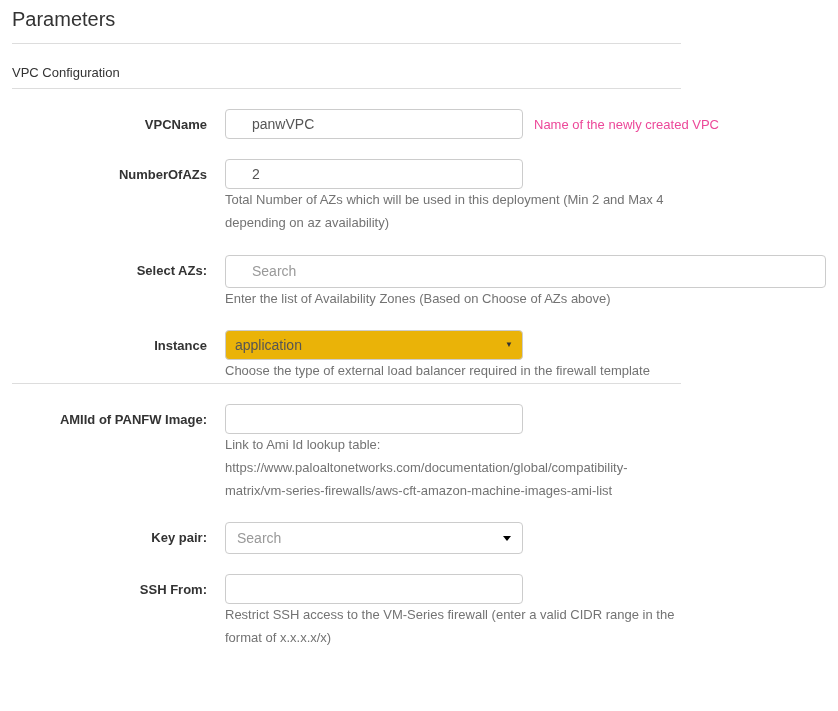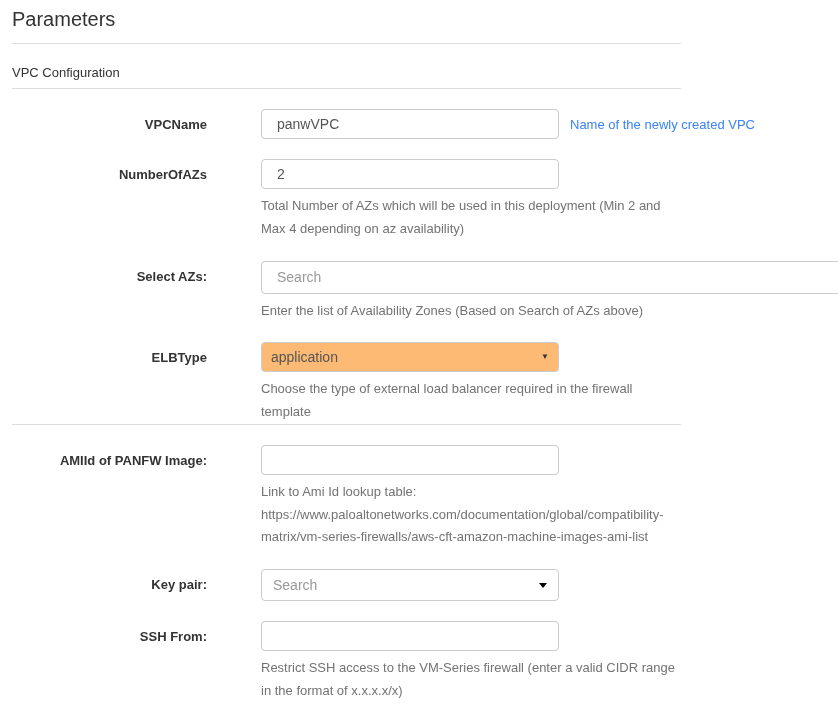--- a/index.html
+++ b/index.html
@@ -22,54 +22,54 @@
     border-top: 1px solid #ddd;
     margin: 12px 0 0 0;
   }
   h2.section-heading {
     font-size: 13px;
     font-weight: 400;
     color: #333;
     margin: 21px 0 8px 0;
   }
 
-  .form-row { display: flex; margin-top: 20px; gap: 36px; }
+  .form-row { display: flex; margin-top: 20px; }
   .label-col {
     flex: 0 0 195px;
     text-align: right;
     font-size: 13px;
     font-weight: 700;
     color: #333;
     padding-top: 8px;
     line-height: 1.2;
   }
   .control-col { margin-left: 18px; flex: 1 1 auto; }
   .control-line { display: flex; align-items: center; }
 
   .text-input {
     width: 298px;
     height: 30px;
     border: 1px solid #ccc;
     border-radius: 4px;
-    padding: 4px 15px;
+    padding: 4px 26px;
     font-size: 14px;
     color: #555;
     font-family: inherit;
     background: #fff;
     outline: none;
   }
   .text-input::placeholder { color: #999; opacity: 1; }
   .text-input.wide { width: 601px; height: 33px; }
 
   .select-box {
     width: 298px;
     height: 30px;
     border: 1px solid #ccc;
     border-radius: 4px;
-    background: #fdba74;
+    background: #eab308;
     display: flex;
     align-items: center;
     justify-content: space-between;
     padding: 8px 9px;
     font-size: 14px;
     color: #555;
     cursor: default;
   }
   .select-caret { font-size: 8px; color: #333; line-height: 1; }
 
@@ -90,28 +90,27 @@
   .combo-caret {
     width: 0; height: 0;
     border-left: 4px solid transparent;
     border-right: 4px solid transparent;
     border-top: 5px solid #000;
   }
 
   .help-block {
     font-size: 13px;
     color: #737373;
-    margin-top: 6px;
     max-width: 625px;
     line-height: 1.75;
     overflow-wrap: break-word;
   }
   .help-inline {
     font-size: 13px;
-    color: #3b82f6;
+    color: #ec4899;
     margin-left: 11px;
     white-space: nowrap;
   }
 </style>
 </head>
 <body>
 
 <div class="page">
 
   <h1 class="page-title">Parameters</h1>
@@ -135,26 +134,26 @@
     <div class="control-col">
       <input type="text" class="text-input" value="2" style="">
       <div class="help-block">Total Number of AZs which will be used in this deployment (Min 2 and Max 4 depending on az availability)</div>
     </div>
   </div>
 
   <div class="form-row">
     <div class="label-col">Select AZs:</div>
     <div class="control-col">
       <input type="text" class="text-input wide" placeholder="Search" style="">
-      <div class="help-block">Enter the list of Availability Zones (Based on Search of AZs above)</div>
+      <div class="help-block">Enter the list of Availability Zones (Based on Choose of AZs above)</div>
     </div>
   </div>
 
   <div class="form-row">
-    <div class="label-col">ELBType</div>
+    <div class="label-col">Instance</div>
     <div class="control-col">
       <div class="select-box">
         <span>application</span>
         <span class="select-caret">▼</span>
       </div>
       <div class="help-block">Choose the type of external load balancer required in the firewall template</div>
     </div>
   </div>
 
   <hr class="divider" style="margin-top:0;">

